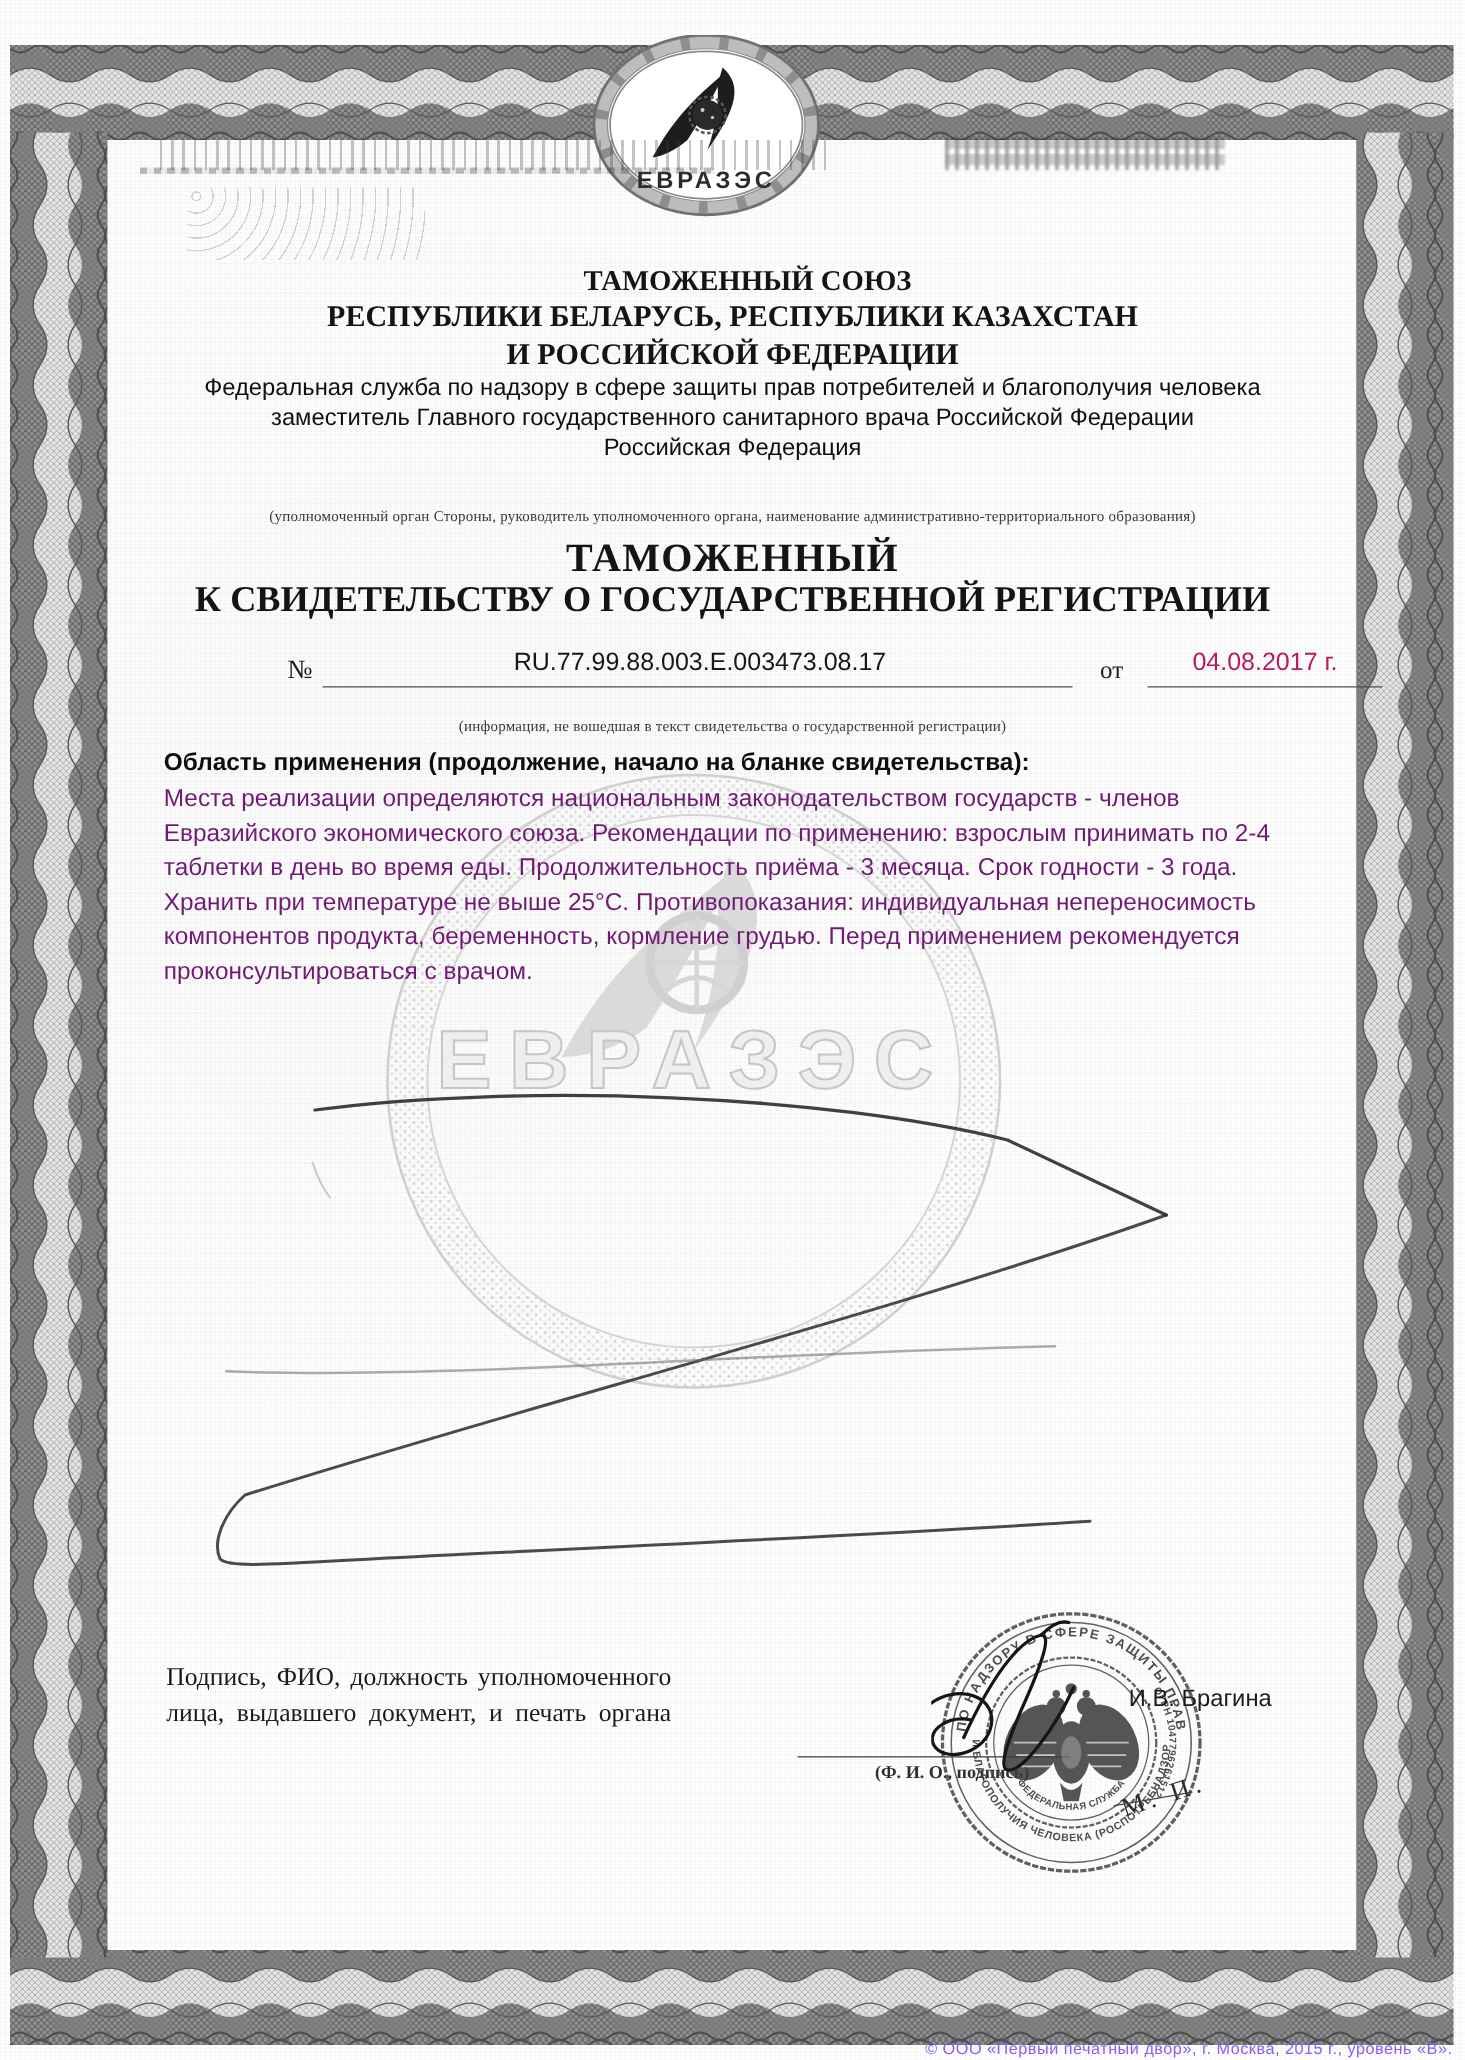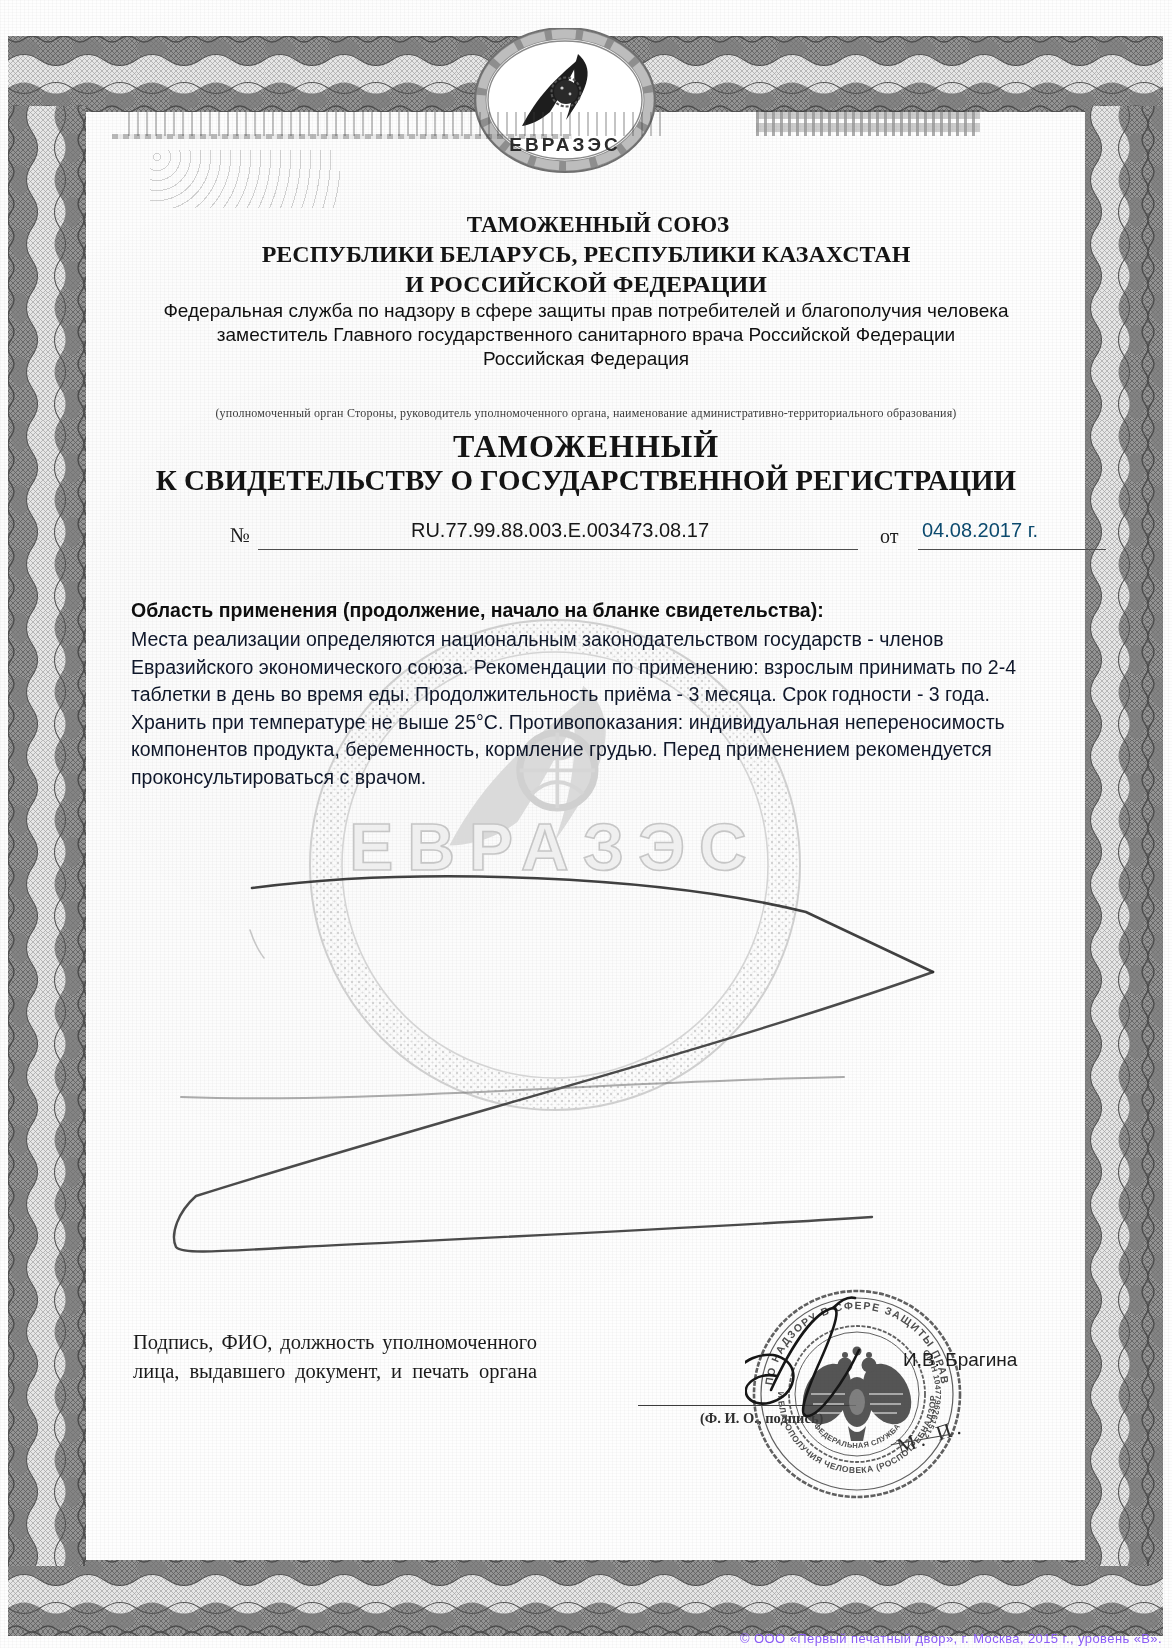--- a/index.html
+++ b/index.html
@@ -37,26 +37,26 @@
   
   .tline{position:absolute; left:0; width:100%; text-align:center; z-index:3;}
   .h-serif{font-family:"Liberation Serif", serif; font-weight:bold; color:#141414;}
   .h-sans{font-family:"Liberation Sans", sans-serif; color:#101010;}
   .small-note{font-size:12px; color:#3a3a3a; letter-spacing:.2px;}
   .reg-row{position:absolute; top:519px; left:0; width:100%; z-index:3;}
   .reg-num-label{position:absolute; left:230px; top:4px; font-size:21px;}
   .reg-number{position:absolute; left:262px; width:596px; text-align:center; font-family:"Liberation Sans", sans-serif; font-size:20px; color:#171717;}
   .reg-line1{position:absolute; left:258px; top:30px; width:600px; border-bottom:1.6px solid #4e4e4e;}
   .reg-ot{position:absolute; left:880px; top:6px; font-size:20px;}
-  .reg-date{position:absolute; left:922px; width:180px; text-align:left; font-family:"Liberation Sans", sans-serif; font-size:20px; color:#0c4a6e;}
+  .reg-date{position:absolute; left:922px; width:180px; text-align:center; font-family:"Liberation Sans", sans-serif; font-size:20px; color:#be185d;}
   .reg-line2{position:absolute; left:918px; top:30px; width:188px; border-bottom:1.6px solid #4e4e4e;}
   .body-heading{position:absolute; left:131px; top:599px; width:930px; z-index:3;
     font-family:"Liberation Sans", sans-serif; font-weight:bold; font-size:19.5px; color:#0e0e0e;}
   .body-par{position:absolute; left:131px; top:626px; width:918px; z-index:3;
-    font-family:"Liberation Sans", sans-serif; font-size:19.5px; line-height:27.6px; color:#0f172a;}
+    font-family:"Liberation Sans", sans-serif; font-size:19.5px; line-height:27.6px; color:#701a75;}
   .watermark{position:absolute; left:0; top:0; z-index:1;}
   .scribbles{position:absolute; left:0; top:0; z-index:4; pointer-events:none;}
   .sig-caption{position:absolute; left:133px; top:1328px; width:404px; z-index:3;
     font-size:20.5px; line-height:29px; color:#1a1a1a;}
   .cap-just{text-align:justify; text-align-last:justify;}
   .stamp-svg{position:absolute; left:745px; top:1282px; z-index:4;}
   .signer-name{position:absolute; left:903px; top:1349px; z-index:5;
     font-family:"Liberation Sans", sans-serif; font-size:19px; color:#1b1b1b;}
   .fio-line{position:absolute; left:638px; top:1405px; width:218px; border-bottom:1.7px solid #3c3c3c; z-index:3;}
   .fio-note{position:absolute; left:700px; top:1410px; z-index:3; font-size:14.5px; color:#2f2f2f;font-weight:bold;}
@@ -163,20 +163,21 @@
 
   <div class="reg-row">
     <span class="reg-num-label">№</span>
     <span class="reg-number">RU.77.99.88.003.E.003473.08.17</span>
     <span class="reg-line1"></span>
     <span class="reg-ot">от</span>
     <span class="reg-date">04.08.2017 г.</span>
     <span class="reg-line2"></span>
   </div>
 
+  <div class="tline small-note" style="top:574px;">(информация, не вошедшая в текст свидетельства о государственной регистрации)</div>
 
   <div class="body-heading">Область применения (продолжение, начало на бланке свидетельства):</div>
   <div class="body-par">Места реализации определяются национальным законодательством государств - членов Евразийского экономического союза. Рекомендации по применению: взрослым принимать по 2-4 таблетки в день во время еды. Продолжительность приёма - 3 месяца. Срок годности - 3 года. Хранить при температуре не выше 25°C. Противопоказания: индивидуальная непереносимость компонентов продукта, беременность, кормление грудью. Перед применением рекомендуется проконсультироваться с врачом.</div>
 
   <svg class="scribbles" width="1172" height="1648" viewBox="0 0 1172 1648">
     <g fill="none" stroke="#2b2b2b" stroke-linecap="round">
       <path d="M252,888 C420,866 660,876 806,912 L933,972" stroke-width="2.6" opacity="0.9"></path>
       <path d="M933,972 C720,1048 430,1122 196,1196 C178,1212 170,1234 176,1247 C182,1254 210,1252 300,1247 C480,1238 700,1228 872,1217" stroke-width="2.4" opacity="0.85"></path>
       <path d="M181,1097 C360,1104 600,1082 844,1077" stroke-width="2" opacity="0.55" stroke="#6a6a6a"></path>
       <path d="M250,930 q6,18 14,28" stroke-width="1.6" opacity="0.4" stroke="#7a7a7a"></path>

